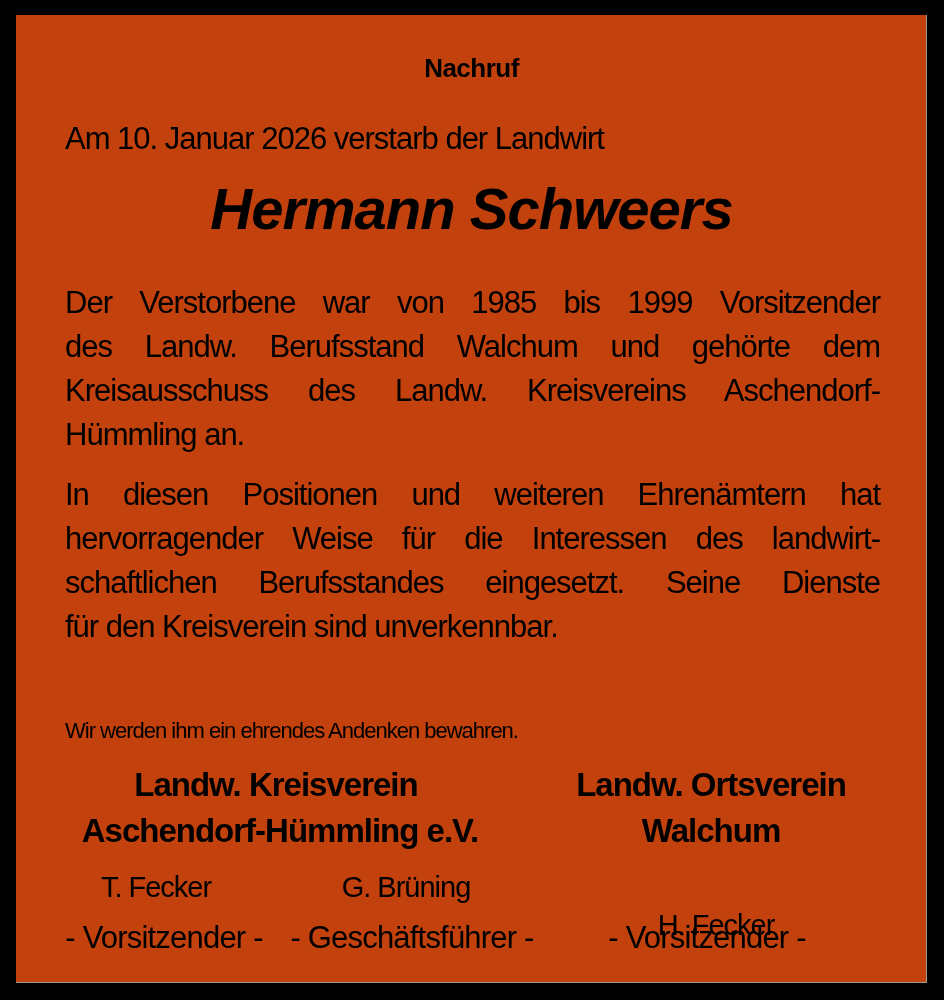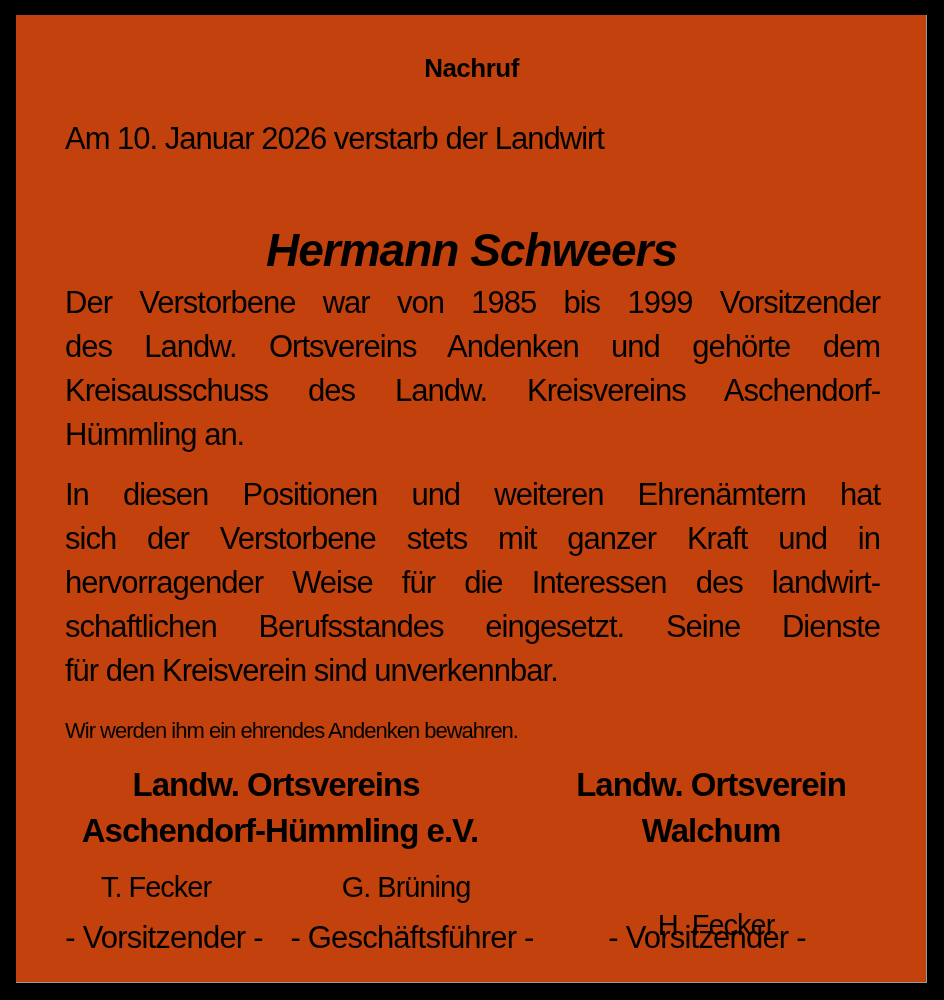--- a/index.html
+++ b/index.html
@@ -38,23 +38,22 @@
       left: 49px; top: 100px;
       font-size: 31px;
       letter-spacing: -1px;
       margin-top: 6px;
     }
     .name {
       left: 0; width: 911px; top: 160px;
       text-align: center;
       font-weight: bold;
       font-style: italic;
-      font-size: 46px;
+      font-size: 58px;
       letter-spacing: -1px;
-      margin-top: 48px;
     }
     .para {
       position: absolute;
       left: 49px;
       width: 815px;
       font-size: 31px;
       letter-spacing: -1px;
       line-height: 44px;
     }
     .para .line {
@@ -107,36 +106,35 @@
 <div class="panel">
 
   <div class="abs heading">Nachruf</div>
 
   <div class="abs intro">Am 10. Januar 2026 verstarb der Landwirt</div>
 
   <div class="abs name">Hermann Schweers</div>
 
   <div class="para p1">
     <span class="line">Der Verstorbene war von 1985 bis 1999 Vorsitzender</span>
-    <span class="line">des Landw. Ortsvereins Andenken und gehörte dem</span>
+    <span class="line">des Landw. Berufsstand Walchum und gehörte dem</span>
     <span class="line">Kreisausschuss des Landw. Kreisvereins Aschendorf-</span>
     <span class="line last">Hümmling an.</span>
   </div>
 
   <div class="para p2">
     <span class="line">In diesen Positionen und weiteren Ehrenämtern hat</span>
-    <span class="line">sich der Verstorbene stets mit ganzer Kraft und in</span>
     <span class="line">hervorragender Weise für die Interessen des landwirt-</span>
     <span class="line">schaftlichen Berufsstandes eingesetzt. Seine Dienste</span>
     <span class="line last">für den Kreisverein sind unverkennbar.</span>
   </div>
 
   <div class="abs closing">Wir werden ihm ein ehrendes Andenken bewahren.</div>
 
-  <div class="abs org org1-l1">Landw. Ortsvereins</div>
+  <div class="abs org org1-l1">Landw. Kreisverein</div>
   <div class="abs org org1-l2">Aschendorf-Hümmling e.V.</div>
   <div class="abs org org2-l1">Landw. Ortsverein</div>
   <div class="abs org org2-l2">Walchum</div>
 
   <div class="abs person p-korte">T. Fecker</div>
   <div class="abs person p-brun">G. Brüning</div>
   <div class="abs person p-fecker">H. Fecker</div>
 
   <div class="abs role r-korte">- Vorsitzender -</div>
   <div class="abs role r-brun">- Geschäftsführer -</div>

